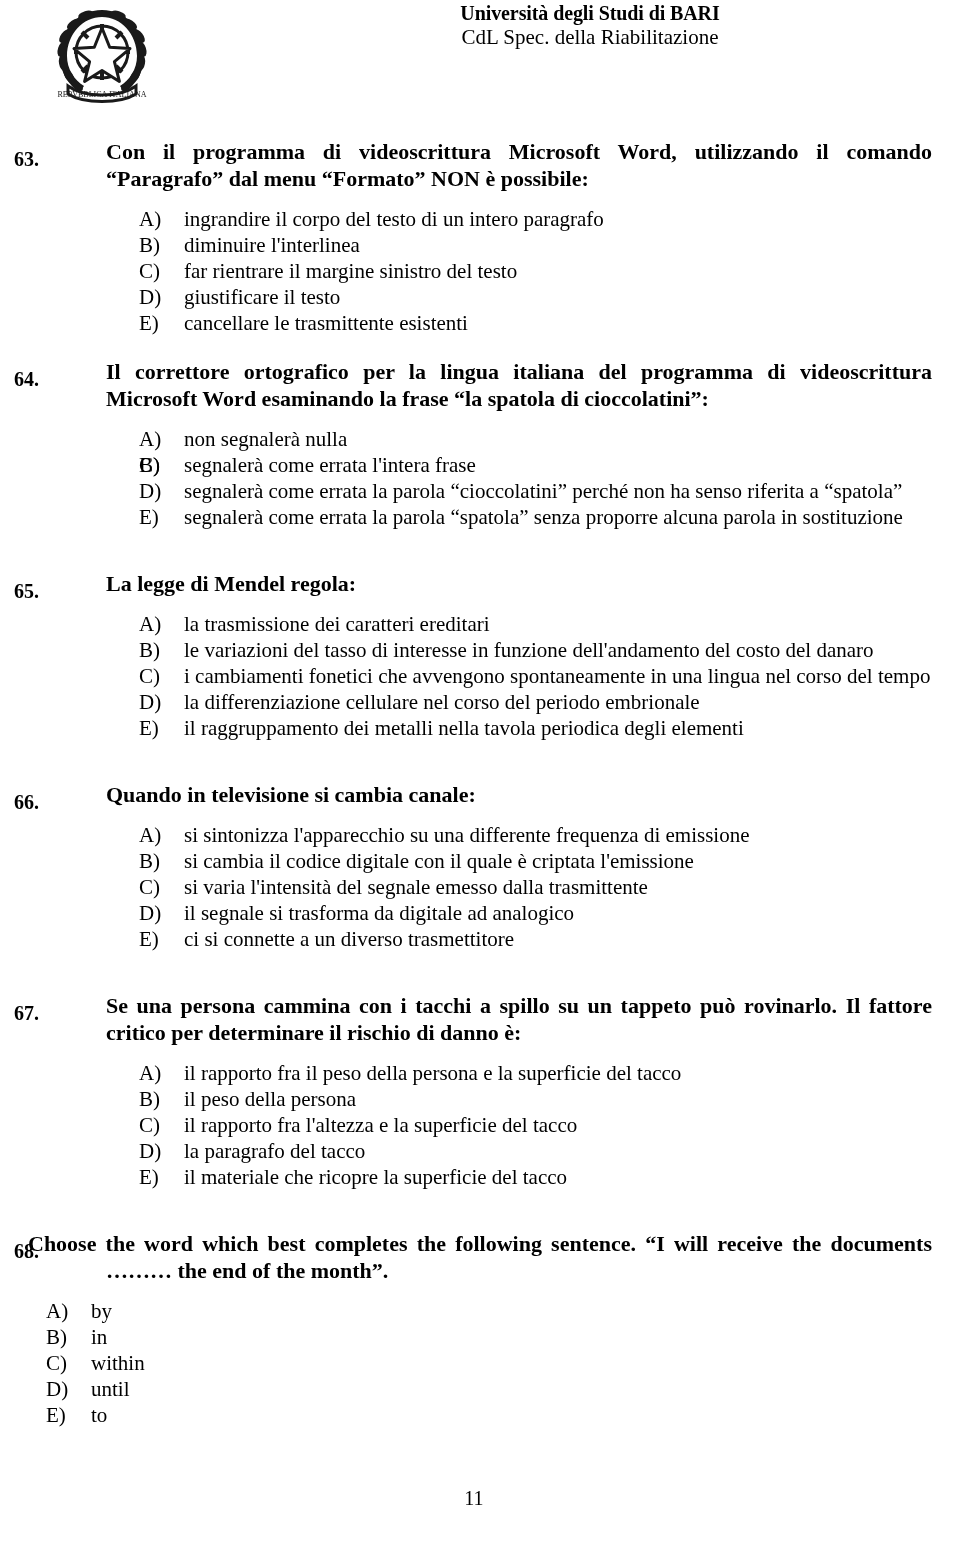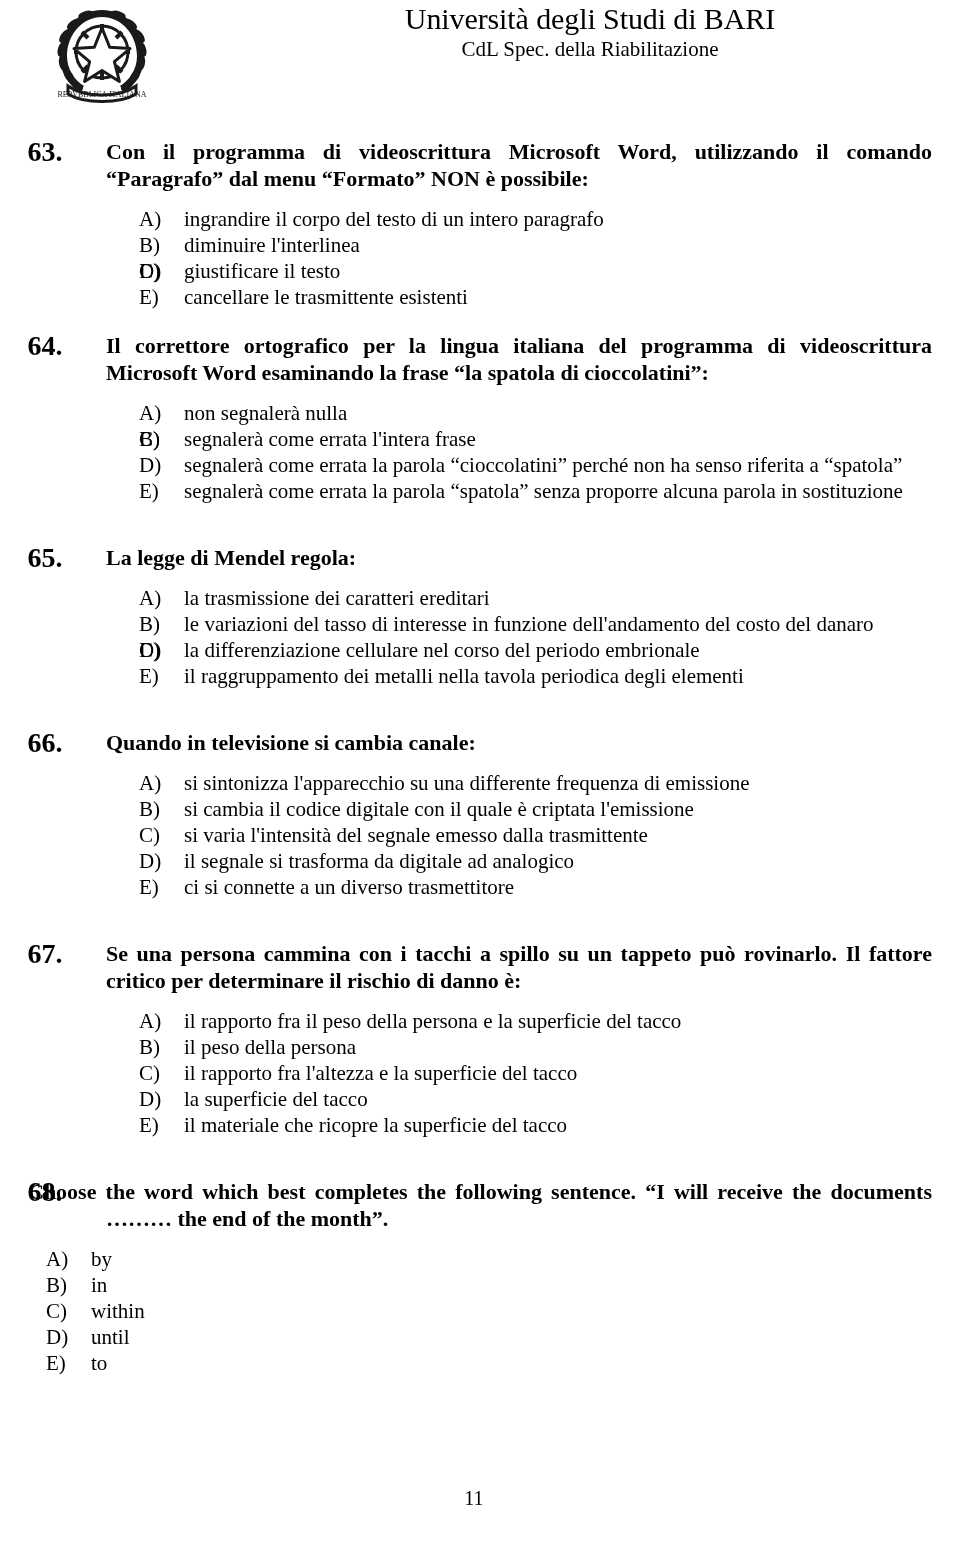--- a/index.html
+++ b/index.html
@@ -33,22 +33,22 @@
   .emblem svg { display: block; width: 108px; height: 104px; }
 
   .header-text {
     position: absolute;
     left: 380px;
     top: 2px;
     width: 420px;
     text-align: center;
   }
   .univ-title {
-    font-size: 30px;
-    font-weight: normal;
+    font-size: 20px;
+    font-weight: bold;
     letter-spacing: -0.1px;
     line-height: 1.12;
     white-space: nowrap;
   }
   .univ-sub {
     font-size: 21px;
     font-weight: normal;
     line-height: 1.2;
     margin-top: 1px;
     white-space: nowrap;
@@ -63,24 +63,24 @@
 
   .question {
     position: relative;
     padding-left: 78px;   
     padding-right: 0;
     margin: 0 14px 0 14px;
   }
   .q-num {
     position: absolute;
     left: 0;
-    top: 0;
+    top: 8px;
     width: 62px;
-    text-align: center;
-    font-size: 28px;
+    text-align: left;
+    font-size: 20px;
     font-weight: bold;
     line-height: 27px;
   }
   .q-stem {
     font-size: 22px;
     font-weight: bold;
     line-height: 27px;
     text-align: justify;
     text-justify: inter-word;
     margin: 14px;
@@ -191,21 +191,21 @@
 </div>
 
 <div class="content">
 
   <div class="question">
     <div class="q-num">63.</div>
     <p class="q-stem">Con il programma di videoscrittura Microsoft Word, utilizzando il comando “Paragrafo” dal menu “Formato” NON è possibile:</p>
     <ul class="options">
       <li><span class="opt-letter">A)</span><span>ingrandire il corpo del testo di un intero paragrafo</span></li>
       <li><span class="opt-letter">B)</span><span>diminuire l'interlinea</span></li>
-      <li><span class="opt-letter">C)</span></li>
+      <li><span class="opt-letter">C)</span><span>far rientrare il margine sinistro del testo</span></li>
       <li><span class="opt-letter">D)</span><span>giustificare il testo</span></li>
       <li><span class="opt-letter">E)</span><span>cancellare le trasmittente esistenti</span></li>
     </ul>
   </div>
 
   <div class="gap-sm"></div>
 
   <div class="question">
     <div class="q-num">64.</div>
     <p class="q-stem">Il correttore ortografico per la lingua italiana del programma di videoscrittura Microsoft Word esaminando la frase “la spatola di cioccolatini”:</p>
@@ -219,21 +219,21 @@
   </div>
 
   <div class="gap"></div>
 
   <div class="question">
     <div class="q-num">65.</div>
     <p class="q-stem no-justify">La legge di Mendel regola:</p>
     <ul class="options">
       <li><span class="opt-letter">A)</span><span>la trasmissione dei caratteri ereditari</span></li>
       <li><span class="opt-letter">B)</span><span>le variazioni del tasso di interesse in funzione dell'andamento del costo del danaro</span></li>
-      <li><span class="opt-letter">C)</span></li>
+      <li><span class="opt-letter">C)</span><span>i cambiamenti fonetici che avvengono spontaneamente in una lingua nel corso del tempo</span></li>
       <li><span class="opt-letter">D)</span><span>la differenziazione cellulare nel corso del periodo embrionale</span></li>
       <li><span class="opt-letter">E)</span><span>il raggruppamento dei metalli nella tavola periodica degli elementi</span></li>
     </ul>
   </div>
 
   <div class="gap"></div>
 
   <div class="question">
     <div class="q-num">66.</div>
     <p class="q-stem no-justify">Quando in televisione si cambia canale:</p>
@@ -248,21 +248,21 @@
 
   <div class="gap"></div>
 
   <div class="question">
     <div class="q-num">67.</div>
     <p class="q-stem">Se una persona cammina con i tacchi a spillo su un tappeto può rovinarlo. Il fattore critico per determinare il rischio di danno è:</p>
     <ul class="options">
       <li><span class="opt-letter">A)</span><span>il rapporto fra il peso della persona e la superficie del tacco</span></li>
       <li><span class="opt-letter">B)</span><span>il peso della persona</span></li>
       <li><span class="opt-letter">C)</span><span>il rapporto fra l'altezza e la superficie del tacco</span></li>
-      <li><span class="opt-letter">D)</span><span>la superficie del tacco</span></li>
+      <li><span class="opt-letter">D)</span><span>la paragrafo del tacco</span></li>
       <li><span class="opt-letter">E)</span><span>il materiale che ricopre la superficie del tacco</span></li>
     </ul>
   </div>
 
   <div class="gap"></div>
 
   <div class="question stem-fullbleed">
     <div class="q-num">68.</div>
     <p class="q-stem">Choose the word which best completes the following sentence. “I will receive the documents ……… the end of the month”.</p>
     <ul class="options tight">

